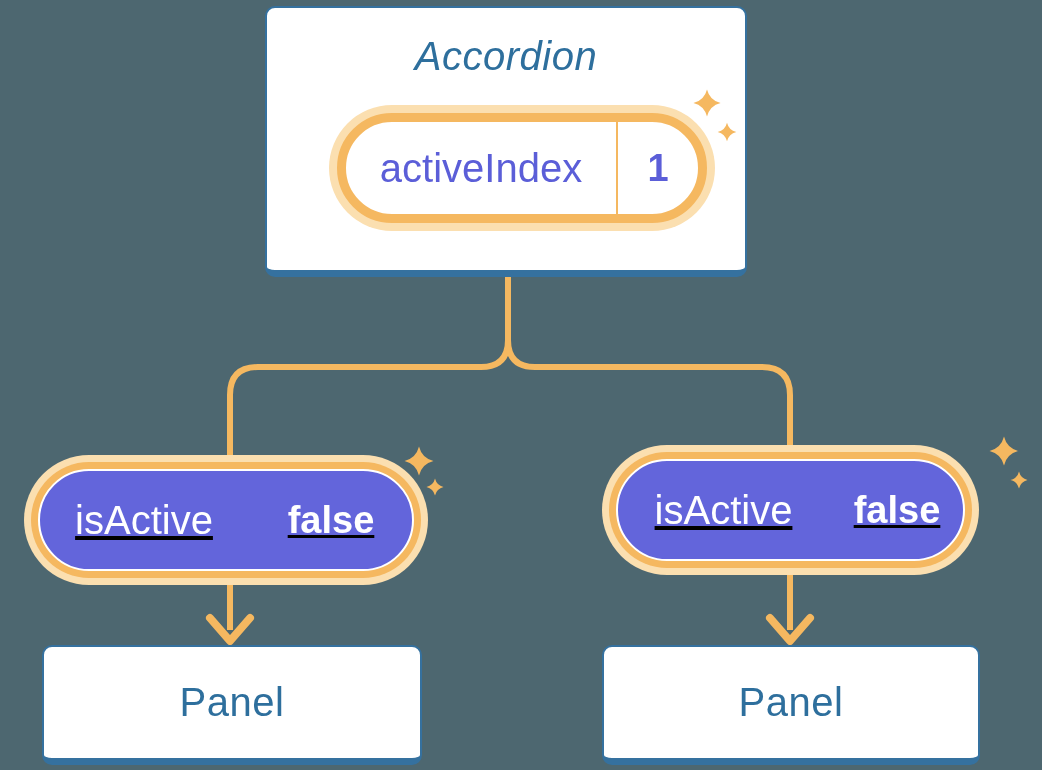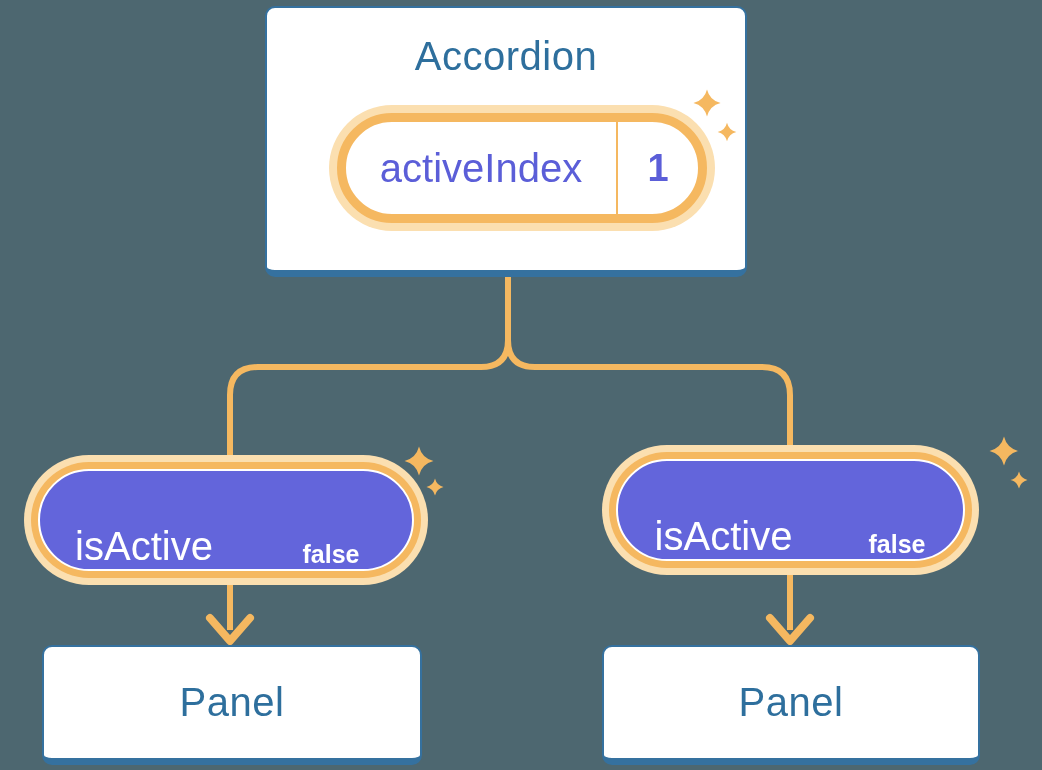--- a/index.html
+++ b/index.html
@@ -37,21 +37,21 @@
     display:flex;flex-direction:column;align-items:center;
     z-index:2;
   }
   .card-title{
     color:var(--blue-text);
     font-size:40px;
     font-weight:500;
     letter-spacing:0.5px;
   }
   .accordion-card{left:265px;top:6px;width:482px;height:271px;}
-  .accordion-card .card-title{margin-top:26px;}
+  .accordion-card .card-title{margin-top:26px;font-style:italic;}
 
   .state-pill{
     position:absolute;
     left:337px;top:113px;
     width:370px;height:110px;
     box-sizing:border-box;
     background:var(--white);
     border:9px solid var(--orange);
     border-radius:60px;
     box-shadow:0 0 0 8px var(--cream);
@@ -68,31 +68,32 @@
     color:var(--purple-text);font-size:38px;font-weight:700;
   }
 
   .prop-pill{
     position:absolute;
     box-sizing:border-box;
     background:var(--purple);
     border:2px solid var(--white);
     border-radius:56px;
     box-shadow:0 0 0 7px var(--orange), 0 0 0 14px var(--cream);
-    display:flex;align-items:flex-end;
+    display:flex;align-items:center;
     z-index:3;
+    text-decoration:underline;
   }
   .prop-pill .pill-label{
     flex:1;display:flex;align-items:center;justify-content:center;
     color:var(--white);font-size:40px;
   }
   .prop-pill .pill-divider{width:2px;background:var(--white);}
   .prop-pill .pill-value{
     display:flex;align-items:center;justify-content:center;
-    color:var(--white);font-size:25px;font-weight:700;
+    color:var(--white);font-size:38px;font-weight:700;
   }
   .prop-pill-left{left:38px;top:469px;width:376px;height:102px;}
   .prop-pill-left .pill-value{width:162px;}
   .prop-pill-right{left:616px;top:459px;width:349px;height:102px;}
   .prop-pill-right .pill-value{width:132px;}
 
   .panel-card{justify-content:center;}
   .panel-card-left{left:42px;top:645px;width:380px;height:120px;}
   .panel-card-right{left:602px;top:645px;width:378px;height:120px;}
 

